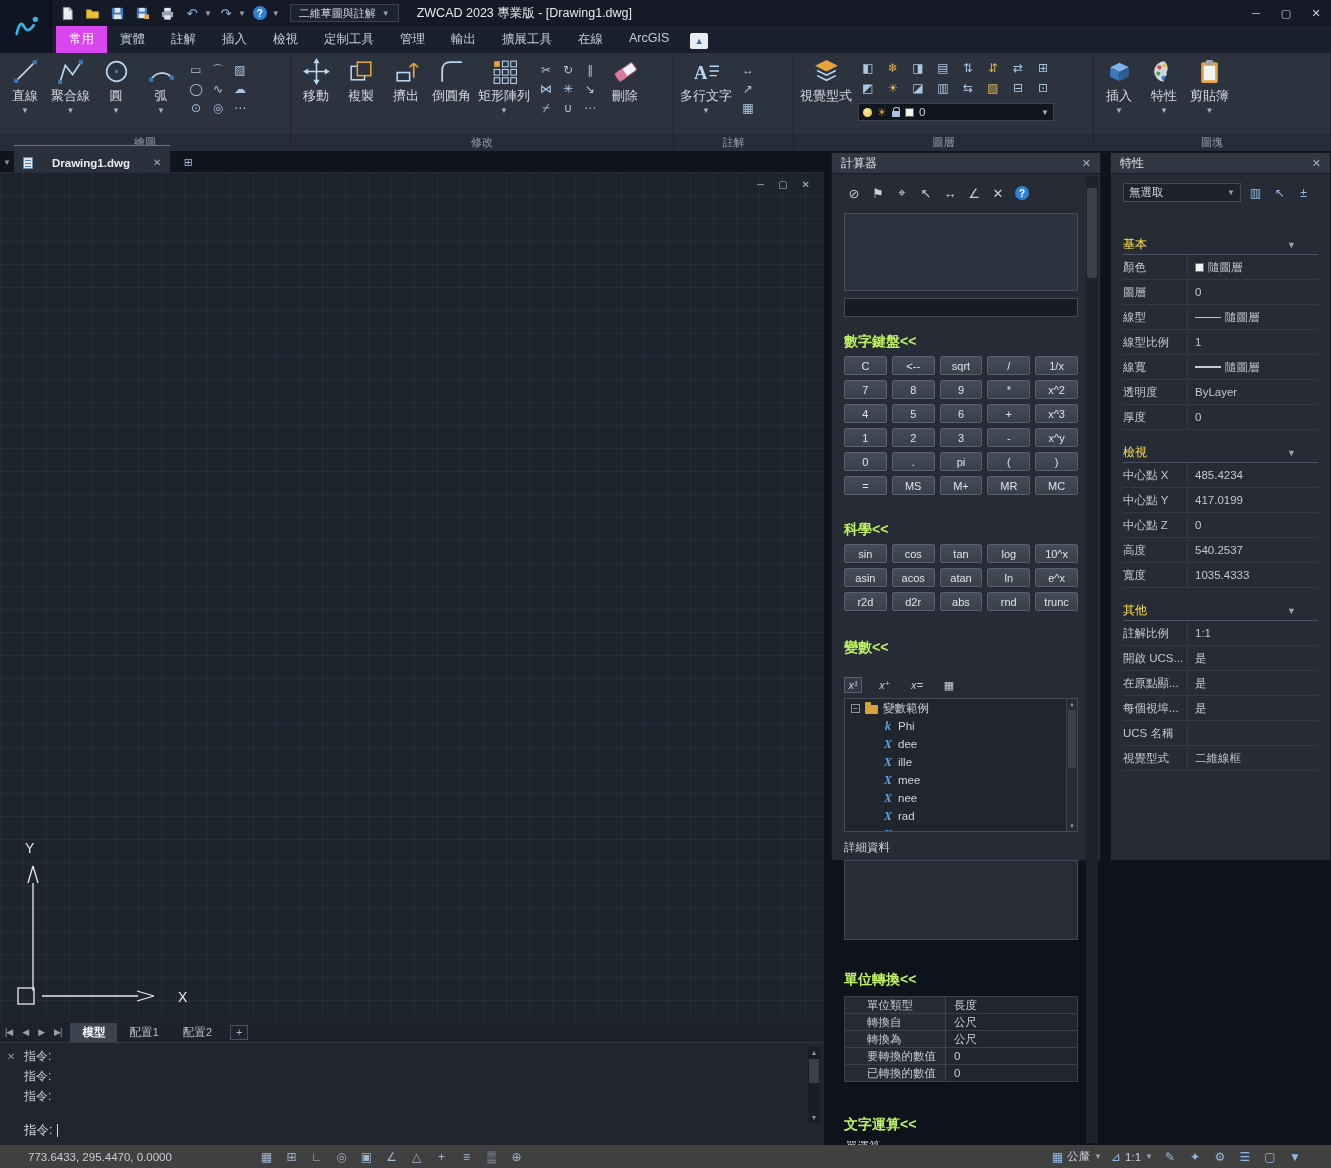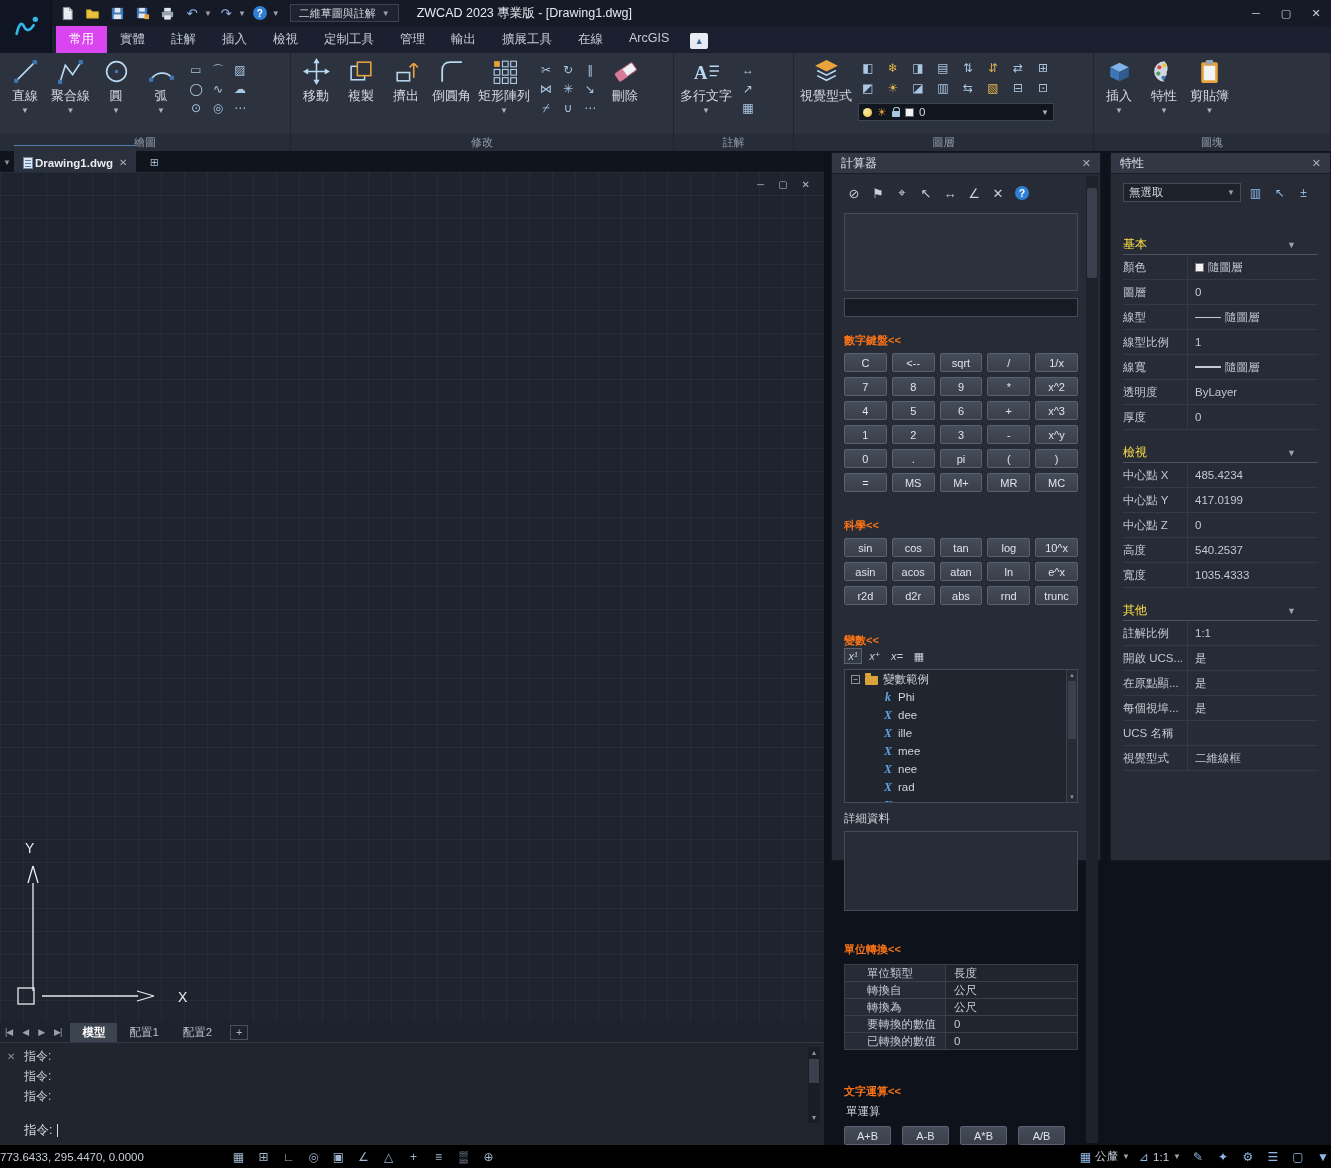--- a/index.html
+++ b/index.html
@@ -46,21 +46,21 @@
   .bulb{width:9px;height:9px;border-radius:50%;background:radial-gradient(circle at 35% 35%,#ffe9a8,#e8c33a)}
   .sun{color:#e8a33d;font-size:11px;line-height:10px}
   .lock{width:8px;height:6px;background:#a9c6e2;border-radius:1px;position:relative;margin-top:3px}
   .lock:before{content:"";position:absolute;top:-4px;left:1px;width:5px;height:4px;border:1px solid #a9c6e2;border-bottom:none;border-radius:3px 3px 0 0}
   .combo-swatch{width:9px;height:9px;background:#f2f2f2;border:1px solid #666}
   .combo-chev{margin-left:auto;font-size:8px;color:#a9afbb}
 
   
   .docbar{position:absolute;left:0;top:152px;width:824px;height:20px;background:#10141c;display:flex;align-items:center}
   .doc-chev{width:14px;text-align:center;font-size:8px;color:#8a919e}
-  .doctab{height:35px;display:flex;align-items:center;gap:2px;padding:0 9px;background:#2a303c;border-top:1px solid #4d7fb5;font-size:11.5px;font-weight:bold;color:#e8ebf0}
+  .doctab{height:35px;display:flex;align-items:center;gap:19px;padding:0 9px;background:#2a303c;border-top:1px solid #4d7fb5;font-size:11.5px;font-weight:bold;color:#e8ebf0}
   .docicon{width:10px;height:12px;background:#dfe6ee;border:1px solid #6f88a8;position:relative}
   .docicon:before{content:"";position:absolute;left:1px;top:2px;right:1px;height:1px;background:#4d7fb5;box-shadow:0 3px 0 #4d7fb5,0 6px 0 #4d7fb5}
   .tab-close{font-weight:normal;color:#aab0ba;font-size:10px;margin-left:4px}
   .newdoc{margin-left:10px;width:16px;height:14px;display:flex;align-items:center;justify-content:center;color:#9fb6d0;font-size:11px}
   .canvas{position:absolute;left:0;top:172px;width:824px;height:850px;background-color:#1e242e;
     background-image:linear-gradient(rgba(130,145,170,0.08) 1px,transparent 1px),linear-gradient(90deg,rgba(130,145,170,0.08) 1px,transparent 1px);
     background-size:23px 23px}
   .canvas-controls{position:absolute;top:7px;right:14px;display:flex;gap:14px;color:#b6bcc6;font-size:10px}
   .ucs{position:absolute;left:6px;bottom:8px}
 
@@ -75,21 +75,21 @@
   .command{position:absolute;left:0;top:1042px;width:824px;height:103px;background:#20252e;border-top:1px solid #323845}
   .cmd-close{position:absolute;left:7px;top:8px;color:#8a919e;font-size:10px}
   .cmd-history{position:absolute;left:24px;top:5px;right:20px;display:flex;flex-direction:column;gap:3px;font-size:12px;color:#c6cbd4}
   .cmd-prompt{position:absolute;left:24px;bottom:6px;display:flex;align-items:center;font-size:12.5px;color:#d6dae2}
   .caret{display:inline-block;width:1px;height:13px;background:#d6dae2;margin-left:5px}
   .cmd-scroll{position:absolute;right:4px;top:4px;width:12px;height:76px;background:#191e26}
   .cmd-scroll .arr{height:11px;display:flex;align-items:center;justify-content:center;font-size:7px;color:#8a919e}
   .cmd-scroll .thumb{margin:1px;height:24px;background:#3a414d}
 
   
-  .statusbar{position:absolute;left:0;top:1145px;width:100%;height:23px;background:#000000;display:flex;align-items:center;padding:0 0;font-size:11.5px;color:#c9cdd6}
+  .statusbar{position:absolute;left:0;top:1145px;width:100%;height:23px;background:#404040;display:flex;align-items:center;padding:0 28px;font-size:11.5px;color:#c9cdd6}
   .coords{width:230px;white-space:nowrap}
   .stoggles{display:flex;gap:8px}
   .stoggle{width:17px;height:17px;display:flex;align-items:center;justify-content:center;color:#9fb6d0;font-size:12px}
   .sright{margin-left:auto;display:flex;align-items:center;gap:9px}
   .chip{display:flex;align-items:center;gap:4px;white-space:nowrap}
   .chip .chev{font-size:8px;color:#9aa1ad}
   .chip .chipicon{color:#8fb8e8;font-size:12px}
   .sr-icon{width:16px;height:16px;display:flex;align-items:center;justify-content:center;color:#8fb8e8;font-size:12px}
 
   
@@ -101,26 +101,26 @@
   #calc{left:831px;width:270px}
   .calc-body{position:relative;height:971px;padding:8px 22px 0 12px;overflow:hidden}
   .calc-vscroll{position:absolute;right:2px;top:2px;bottom:2px;width:12px;background:#1d222b}
   .calc-vscroll .thumb{position:absolute;left:1px;top:12px;width:10px;height:90px;background:#3a414d;border-radius:2px}
   .calc-toolbar{display:flex;gap:4px;align-items:center;margin-top:2px}
   .ct-icon{width:20px;height:18px;display:flex;align-items:center;justify-content:center;color:#c9cfda;font-size:13px}
   .ct-icon.help{font-size:10px}
   .ct-icon.help span{width:14px;height:14px;border-radius:50%;background:#2f7fd4;color:#fff;display:flex;align-items:center;justify-content:center;font-weight:bold}
   .calc-display{margin-top:11px;height:78px;background:#2b313d;border:1px solid #454c59}
   .calc-input{margin-top:7px;height:19px;background:#161b24;border:1px solid #454c59}
-  .sec-label{margin-top:16px;font-size:11px;font-weight:bold;color:#f97316}
+  .sec-label{margin-top:16px;font-size:14px;font-weight:bold;color:#bef264}
   .btn-grid{display:grid;grid-template-columns:repeat(5,1fr);gap:5px 5px;margin-top:5px}
   .calcbtn{height:19px;display:flex;align-items:center;justify-content:center;font-size:11px;color:#dfe3ea;background:linear-gradient(#454c59,#394049);border:1px solid #5a6170;border-radius:2px;white-space:nowrap}
   .sec-label.sci{margin-top:26px}
   .sec-label.vars{margin-top:28px}
-  .vars-toolbar{display:flex;gap:4px;margin-top:0;align-items:center}
+  .vars-toolbar{display:flex;gap:14px;margin-top:20px;align-items:center}
   .vt-icon{min-width:18px;height:16px;display:flex;align-items:center;justify-content:center;color:#c9cfda;font-size:11px;font-style:italic}
   .vt-icon.pressed{background:#333945;border:1px solid #5a6170}
   .vtree{margin-top:5px;height:134px;background:#20252e;border:1px solid #454c59;overflow:hidden;position:relative;font-size:11.5px}
   .vtree-scroll{position:absolute;right:0;top:0;bottom:0;width:11px;background:#262b35;border-left:1px solid #3a404c}
   .vtree-scroll .arr{height:10px;display:flex;align-items:center;justify-content:center;font-size:6px;color:#8a919e}
   .vtree-scroll .thumb{margin:1px;height:58px;background:#3a414d}
   .vrow{height:18px;display:flex;align-items:center;gap:5px;padding-left:6px;color:#cfd4db}
   .vrow.child{padding-left:38px}
   .expander{width:9px;height:9px;border:1px solid #8a93a0;display:flex;align-items:center;justify-content:center;font-size:8px;line-height:7px;color:#c9cfda}
   .folder{width:13px;height:9px;background:#d8a33a;border-radius:1px;position:relative;margin-top:2px}

